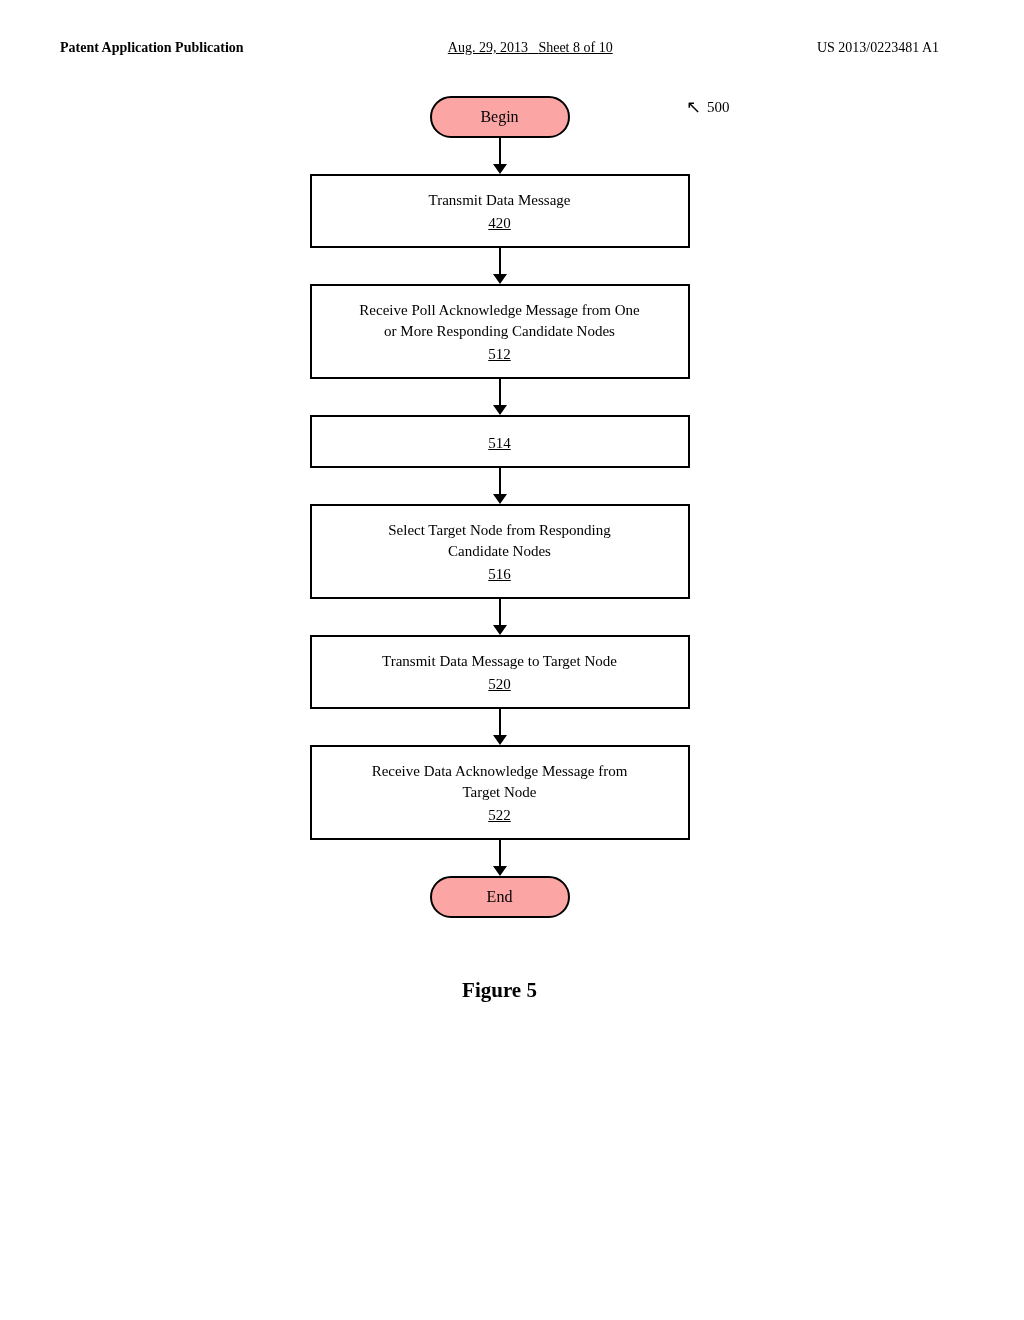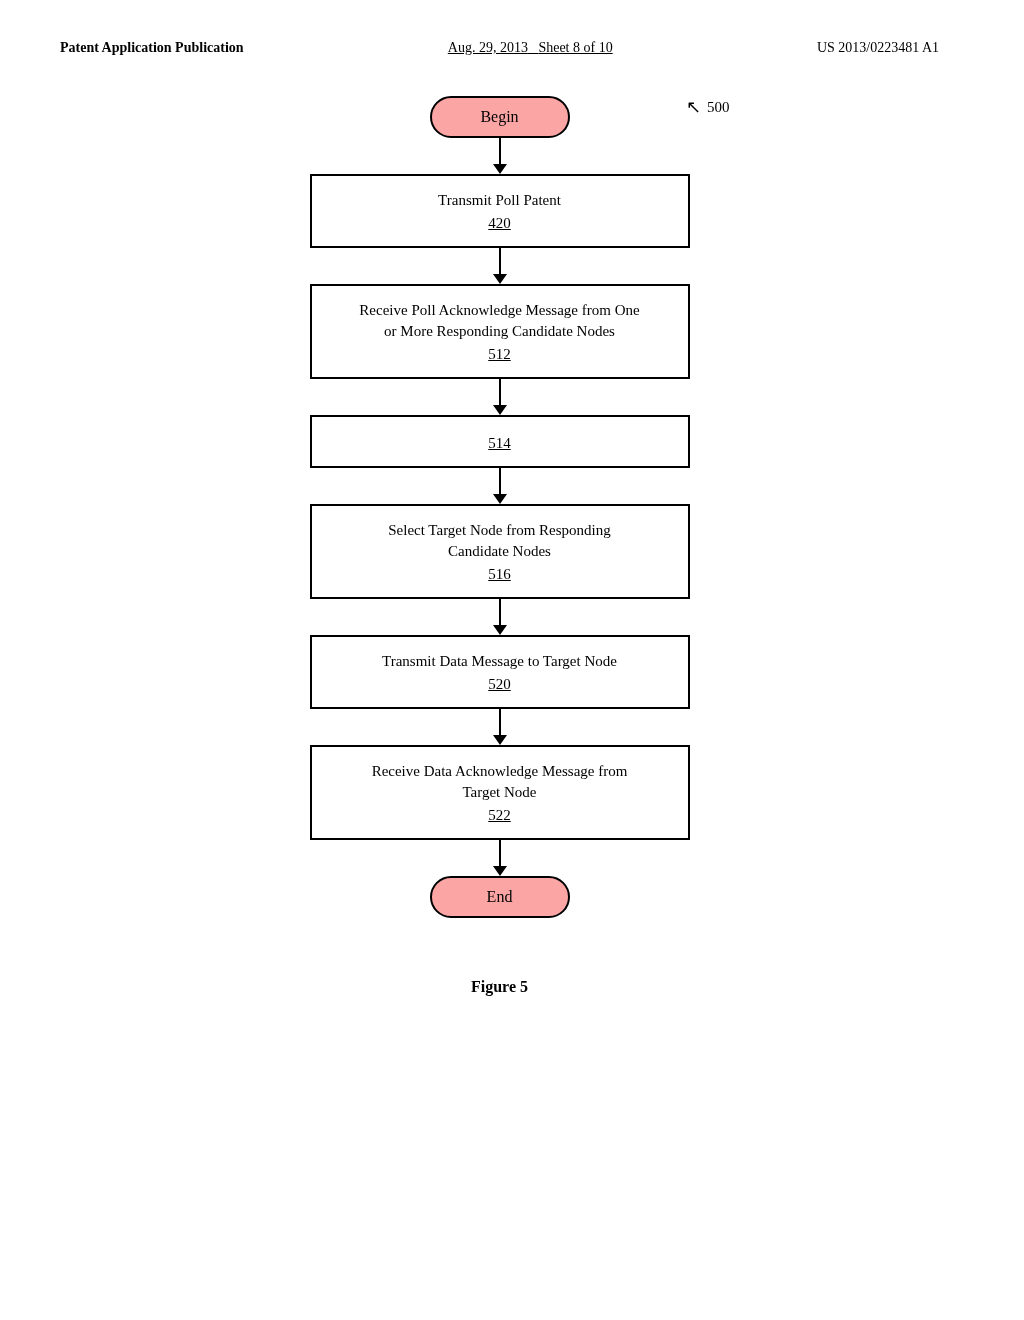--- a/index.html
+++ b/index.html
@@ -99,21 +99,21 @@
       height: 0;
       border-left: 7px solid transparent;
       border-right: 7px solid transparent;
       border-top: 10px solid #000;
     }
 
     
     .figure-caption {
       text-align: center;
       margin-top: 60px;
-      font-size: 16px;
+      font-size: 21px;
       font-weight: bold;
     }
   </style>
 </head>
 <body>
 
 <div class="page">
 
   <div class="header">
     <div class="header-left">Patent Application Publication</div>
@@ -137,21 +137,21 @@
       <span>Begin</span>
     </div>
 
     <div class="arrow-down">
       <div class="arrow-line"></div>
       <div class="arrow-head"></div>
     </div>
 
     <div class="rect-box">
       <div class="box-title">
-        <span>Transmit Poll Patent</span>
+        <span>Transmit Data Message</span>
       </div>
       <div class="box-ref">420</div>
     </div>
 
     <div class="arrow-down">
       <div class="arrow-line"></div>
       <div class="arrow-head"></div>
     </div>
 
     <div class="rect-box">

